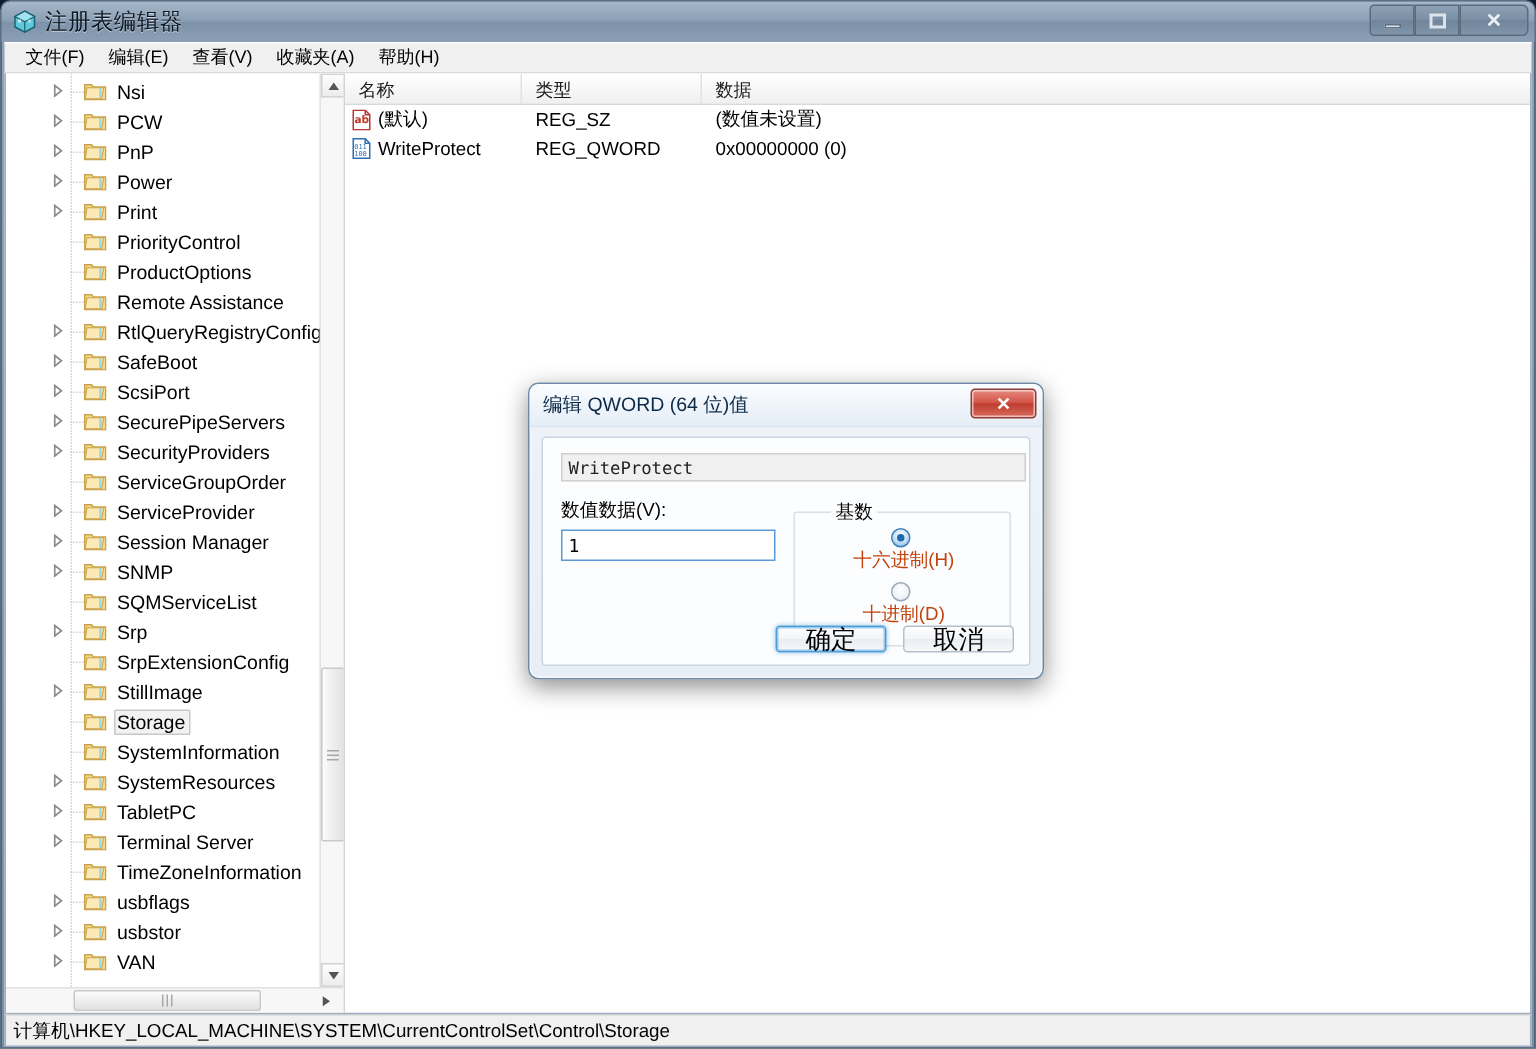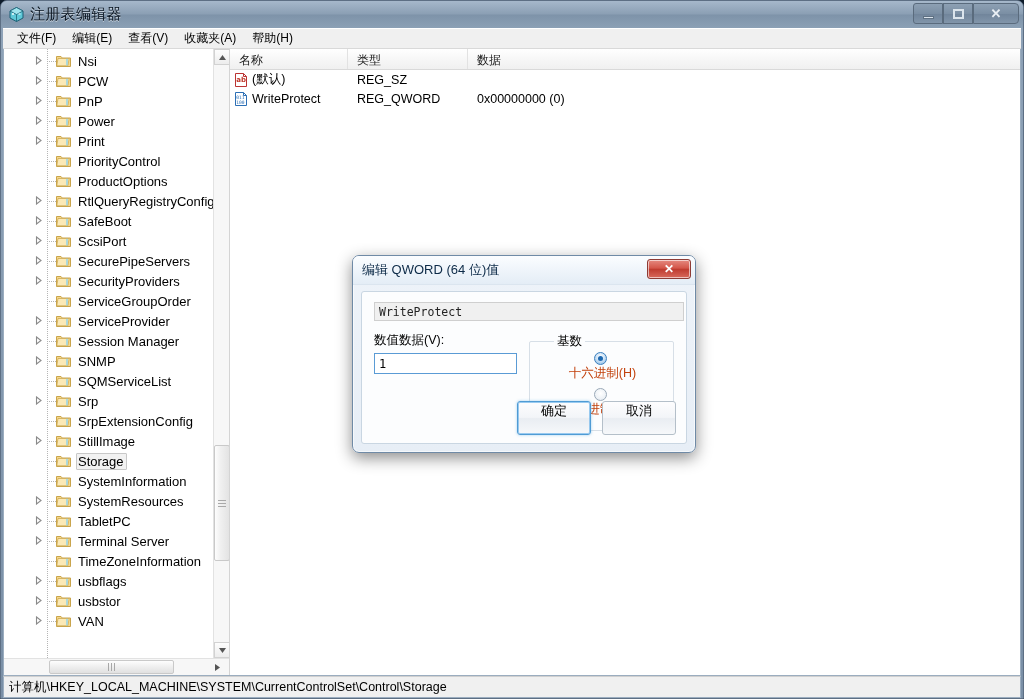--- a/index.html
+++ b/index.html
@@ -416,24 +416,24 @@
     border-radius: 50%;
     background: #1d68b0;
   }
   #dlg-buttons {
     position: absolute;
     right: 10px; bottom: 8px;
     display: flex;
     gap: 11px;
   }
   .dlg-btn {
-    width: 74px; height: 34px;
-    font-size: 13px;
+    width: 74px; height: 18px;
+    font-size: 17px;
     color: #000;
-    display:flex;justify-content:center;
+    display:flex;align-items:center;justify-content:center;
     border: 1px solid #b4bfc9;
     border-radius: 3px;
     background: linear-gradient(180deg,#fdfdfe 0%, #f3f5f8 48%, #e9edf2 52%, #f6f8fa 100%);
     cursor: default;
     white-space: nowrap;
   }
   .dlg-btn.default {
     border: 1px solid #4f9bd4;
     box-shadow: 0 0 0 1px rgba(120,185,235,.75) inset, 0 0 3px rgba(90,170,225,.55);
   }
@@ -562,20 +562,29 @@
             <span class="tree-hline"></span>
             <span class="folder-icon"><svg width="15" height="13" viewBox="0 0 15 13">
                 <path d="M0.5 2.5 L5 2.5 L6.3 4 L14.5 4 L14.5 12.5 L0.5 12.5 Z" fill="#f6d98a" stroke="#c9a44c" stroke-width="1"></path>
                 <path d="M2 4.5 L13.2 4.5 L11.8 11.8 L0.8 11.8 Z" fill="#fbe9b6" stroke="#c9a44c" stroke-width="0.7"></path>
                 <rect x="10.2" y="4.8" width="1.6" height="6.6" fill="#8fd4e8" opacity="0.9"></rect>
               </svg></span>
             <span class="tree-label">ProductOptions</span>
           </div>
           <div class="tree-row">
             <span class="tree-hline"></span>
+            <span class="folder-icon"><svg width="15" height="13" viewBox="0 0 15 13">
+                <path d="M0.5 2.5 L5 2.5 L6.3 4 L14.5 4 L14.5 12.5 L0.5 12.5 Z" fill="#f6d98a" stroke="#c9a44c" stroke-width="1"></path>
+                <path d="M2 4.5 L13.2 4.5 L11.8 11.8 L0.8 11.8 Z" fill="#fbe9b6" stroke="#c9a44c" stroke-width="0.7"></path>
+                <rect x="10.2" y="4.8" width="1.6" height="6.6" fill="#8fd4e8" opacity="0.9"></rect>
+              </svg></span>
+            <span class="tree-label">Remote Assistance</span>
+          </div>
+          <div class="tree-row">
+            <span class="tree-hline"></span>
             <span class="tree-arrow">
               <svg width="9" height="9" viewBox="0 0 9 9">
                 <polygon points="2.5,1 7,4.5 2.5,8" fill="none" stroke="#8a8a8a" stroke-width="1.1"></polygon>
               </svg>
             </span>
             <span class="folder-icon"><svg width="15" height="13" viewBox="0 0 15 13">
                 <path d="M0.5 2.5 L5 2.5 L6.3 4 L14.5 4 L14.5 12.5 L0.5 12.5 Z" fill="#f6d98a" stroke="#c9a44c" stroke-width="1"></path>
                 <path d="M2 4.5 L13.2 4.5 L11.8 11.8 L0.8 11.8 Z" fill="#fbe9b6" stroke="#c9a44c" stroke-width="0.7"></path>
                 <rect x="10.2" y="4.8" width="1.6" height="6.6" fill="#8fd4e8" opacity="0.9"></rect>
               </svg></span>
@@ -893,20 +902,21 @@
           <div class="list-row">
             <div class="lr-name">
               <span class="val-icon"><svg width="14" height="14" viewBox="0 0 14 14">
                   <path d="M1.5 0.5 H9.5 L12.5 3.5 V13.5 H1.5 Z" fill="#ffffff" stroke="#b33" stroke-width="1"></path>
                   <path d="M9.5 0.5 V3.5 H12.5" fill="none" stroke="#b33" stroke-width="1"></path>
                   <text x="2.3" y="9" font-family="DejaVu Sans, sans-serif" font-size="7" font-weight="bold" fill="#c0392b">ab</text>
                 </svg></span>
               <span>(默认)</span>
             </div>
             <div class="lr-type">REG_SZ</div>
+            <div class="lr-data">(数值未设置)</div>
           </div>
           <div class="list-row">
             <div class="lr-name">
               <span class="val-icon"><svg width="14" height="14" viewBox="0 0 14 14">
                   <path d="M1.5 0.5 H9.5 L12.5 3.5 V13.5 H1.5 Z" fill="#ffffff" stroke="#2c6fb5" stroke-width="1"></path>
                   <path d="M9.5 0.5 V3.5 H12.5" fill="none" stroke="#2c6fb5" stroke-width="1"></path>
                   <text x="2.2" y="7.2" font-family="DejaVu Sans Mono, monospace" font-size="4.6" fill="#2c6fb5">011</text>
                   <text x="2.2" y="12" font-family="DejaVu Sans Mono, monospace" font-size="4.6" fill="#2c6fb5">100</text>
                 </svg></span>
               <span>WriteProtect</span>

